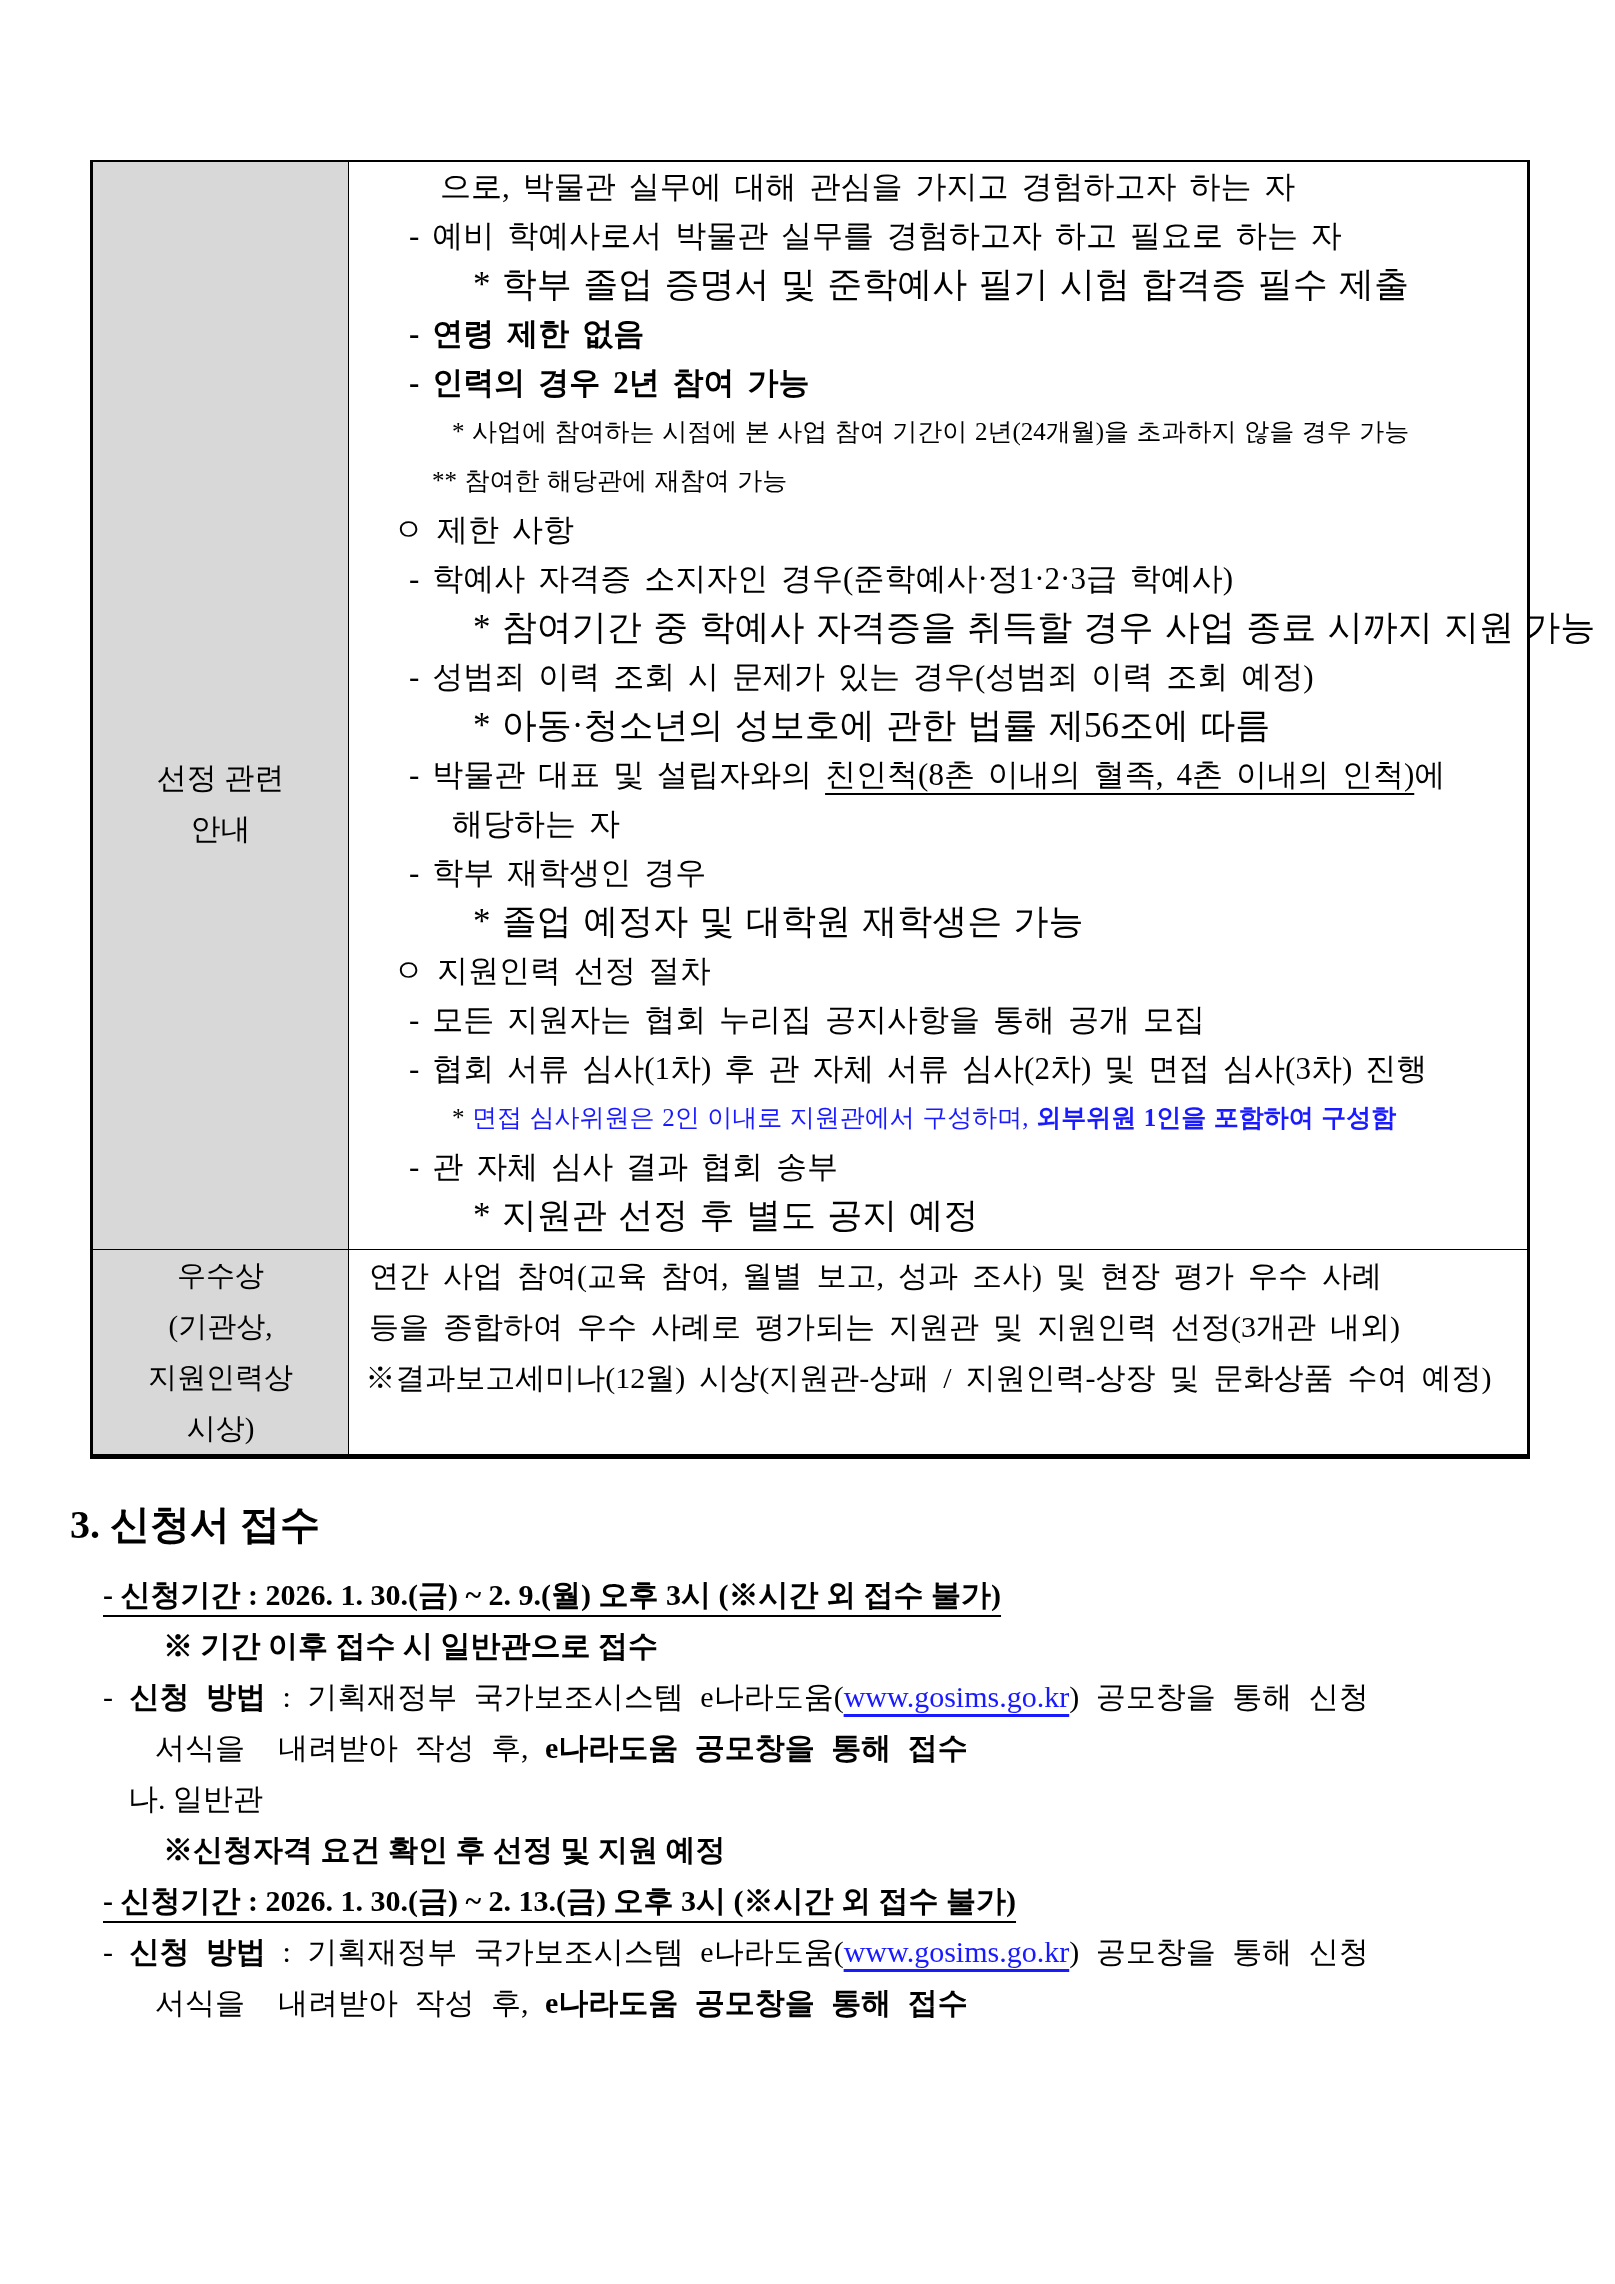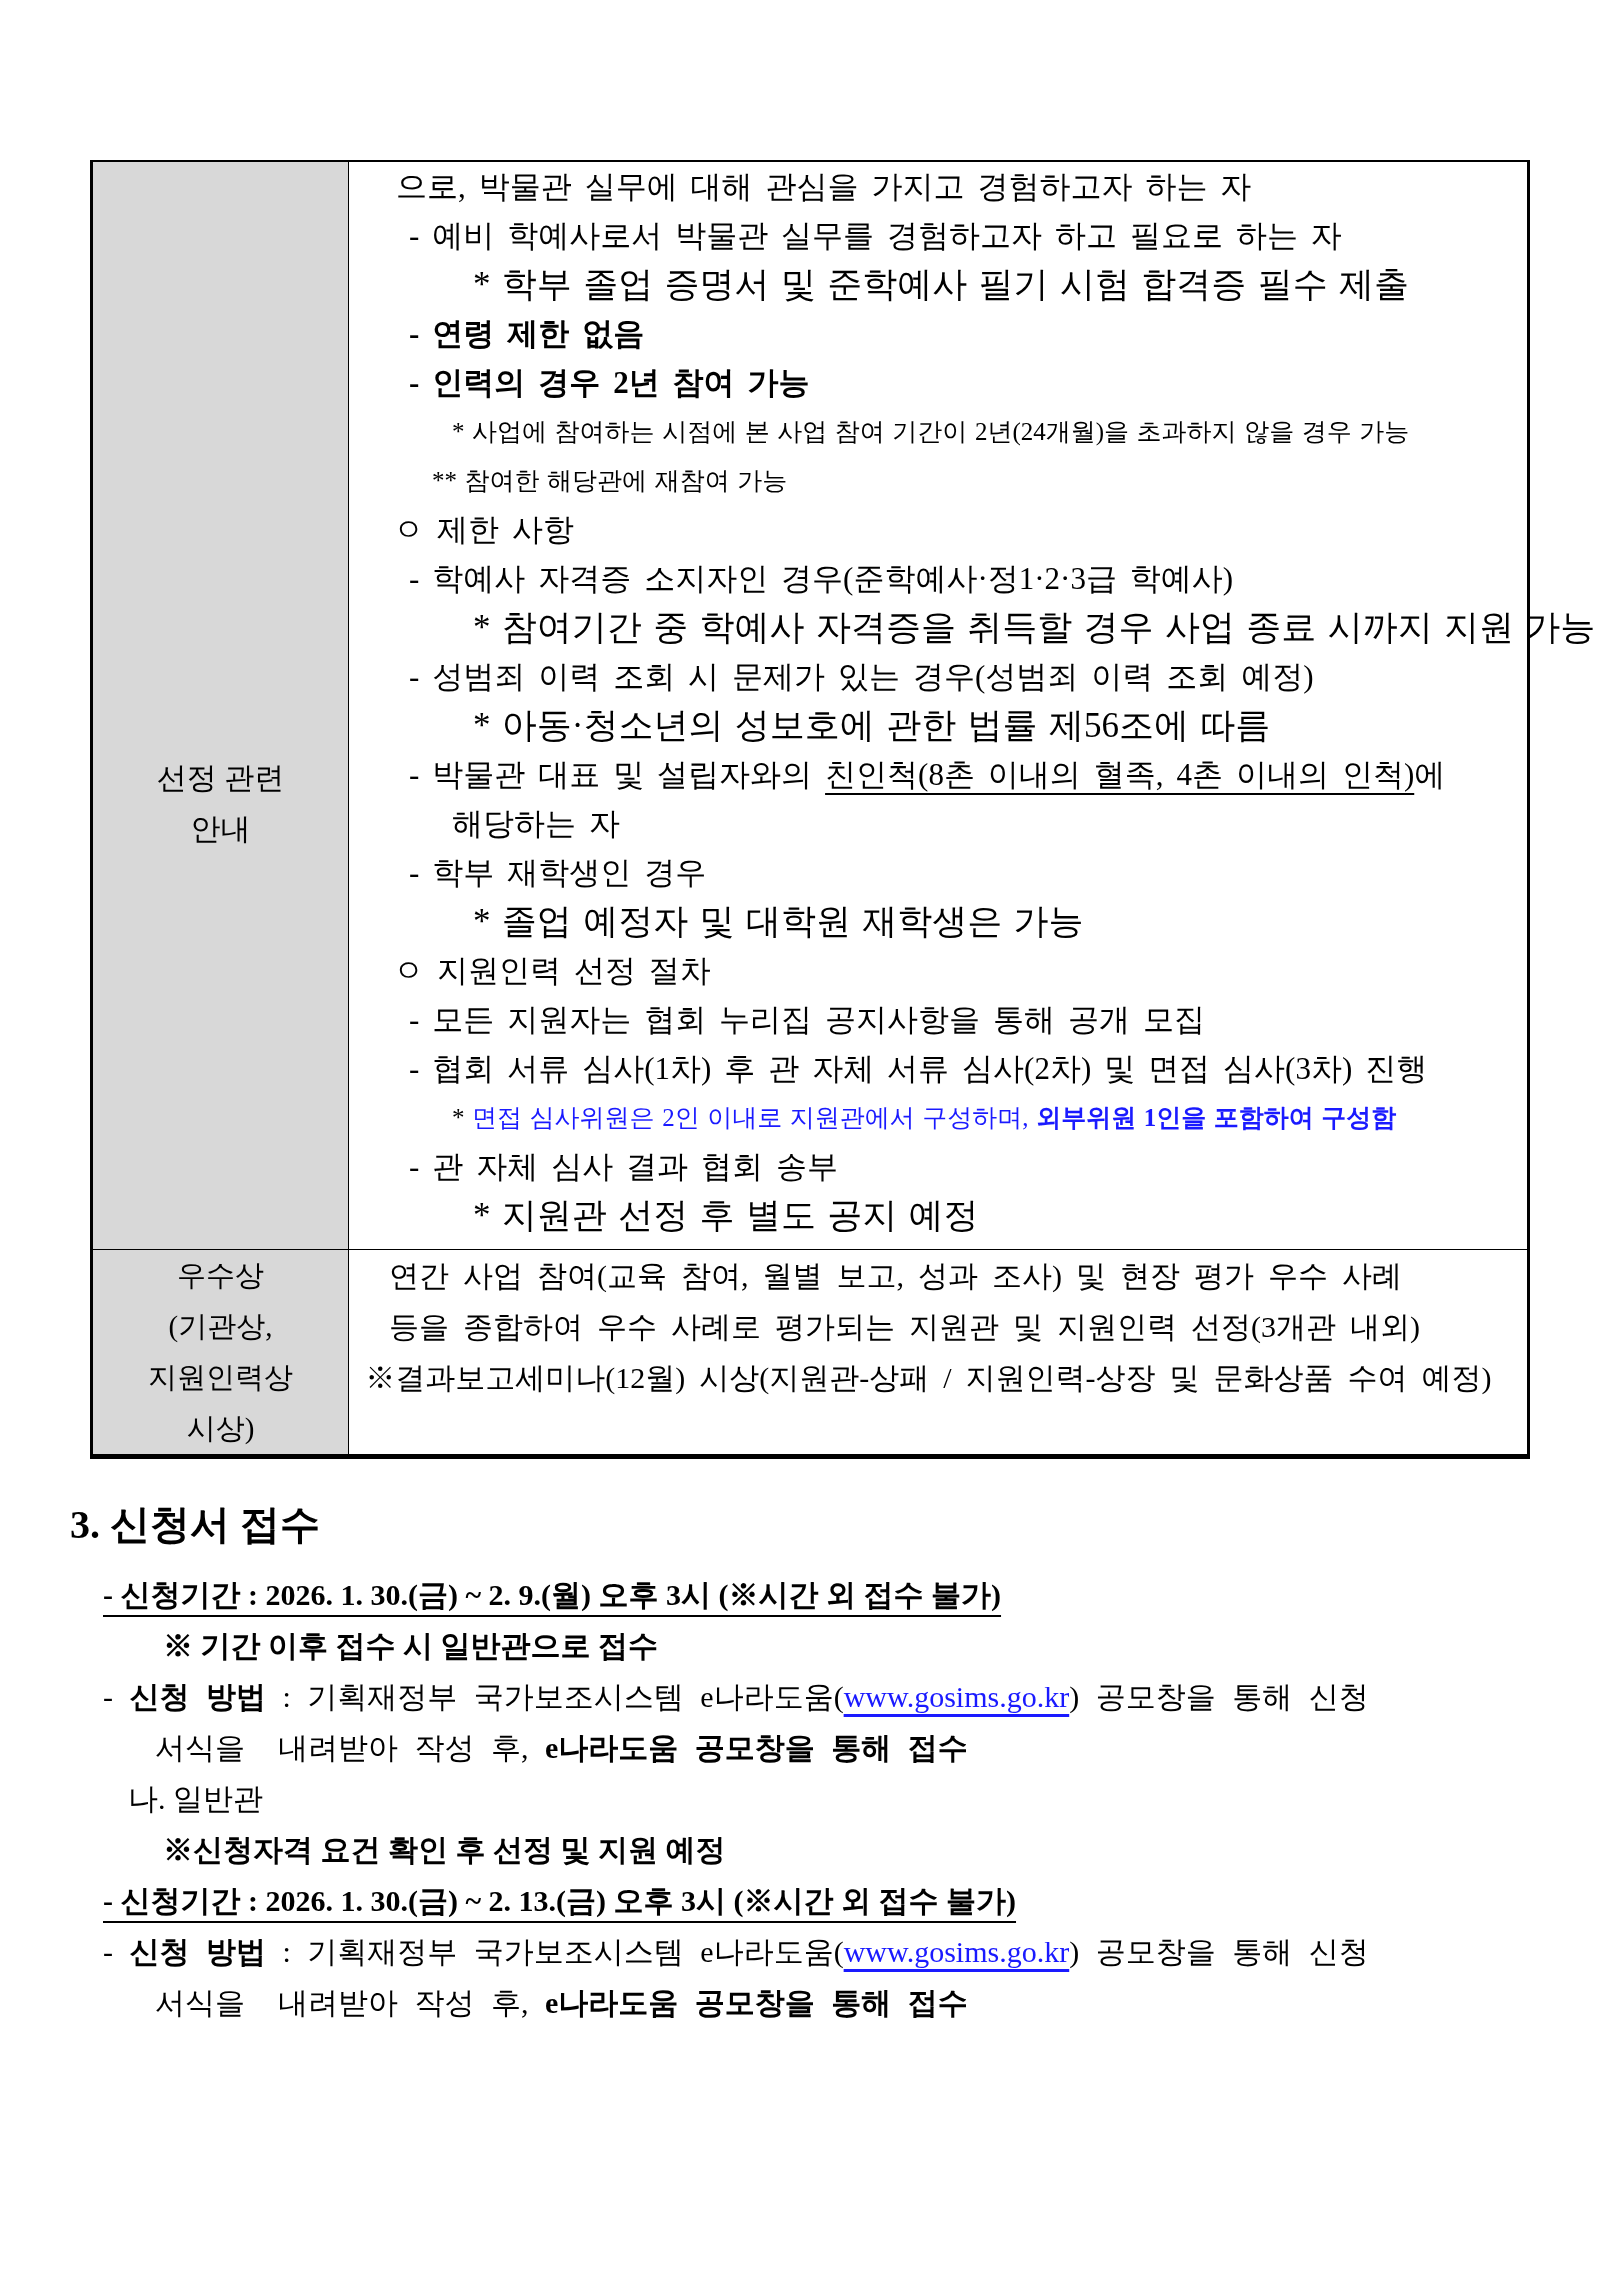--- a/index.html
+++ b/index.html
@@ -38,26 +38,26 @@
   }
   th.lbl .lbl-line{line-height:51px;white-space:pre;}
   .row1 th.lbl{vertical-align:top;}
   .row1 .lbl-pad{padding-top:590px;}
   .row2 th.lbl{vertical-align:middle;}
   .row2 .lbl-line{line-height:50px;font-size:29px;}
   td.cell1{height:1087px;padding-top:5.2px;}
   td.cell2{height:199px;padding-top:25px;}
   .ln{line-height:49px;white-space:pre;font-size:31px;word-spacing:5.2px;}
   .cell2 .ln{line-height:51px;font-size:30px;word-spacing:6.5px;}
-  .ind-cont{padding-left:47px;}
+  .ind-cont{padding-left:91px;}
   .ind-dash{padding-left:60px;}
   .ind-star{padding-left:103px;}
   .ind-star2{padding-left:83px;}
   .ind-circle{padding-left:44px;}
-  .ind-r2{padding-left:40px;}
+  .ind-r2{padding-left:20px;}
   .ind-r2b{padding-left:16.3px;}
   .f-star{font-size:35px;word-spacing:2.6px;margin-left:21px;}
   .f-small{font-size:25px;word-spacing:1.3px;}
   .f-note{font-size:26px;}
   .bold{font-weight:bold;}
   .blue{color:#1a1aff;}
   .u-rel{text-decoration:underline;text-underline-offset:7.8px;text-decoration-thickness:2px;}
   
   .sec{position:absolute;left:0;top:1497px;width:1384px;}
   .sec-title{

